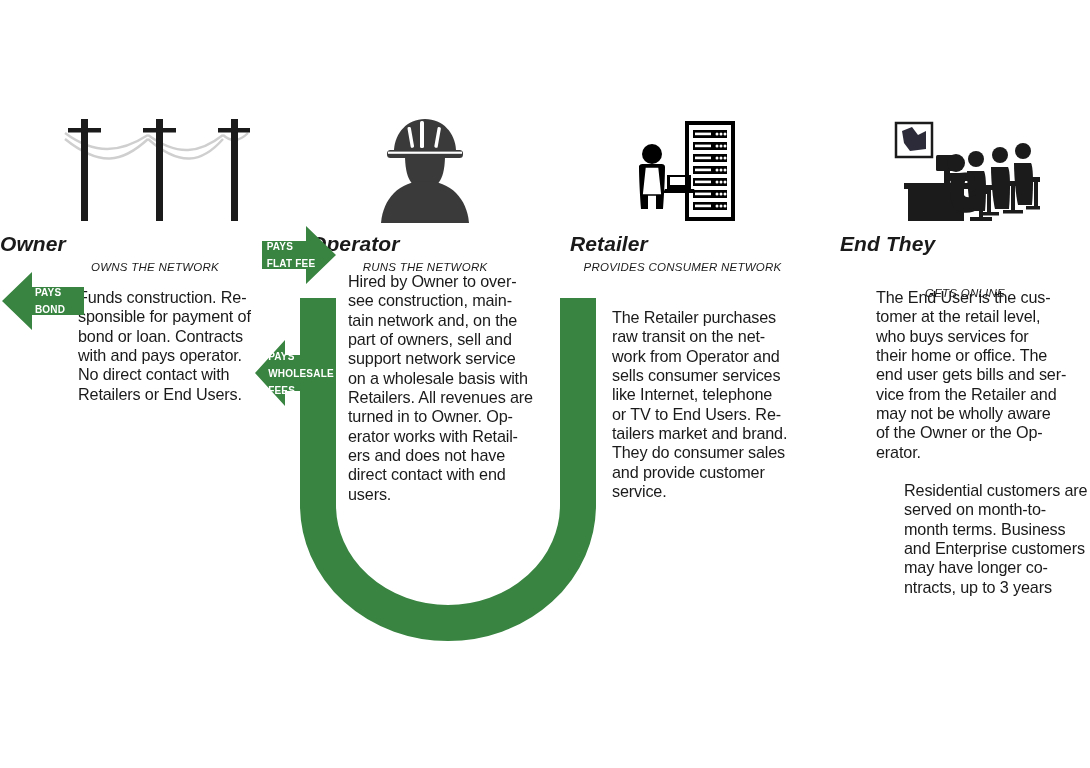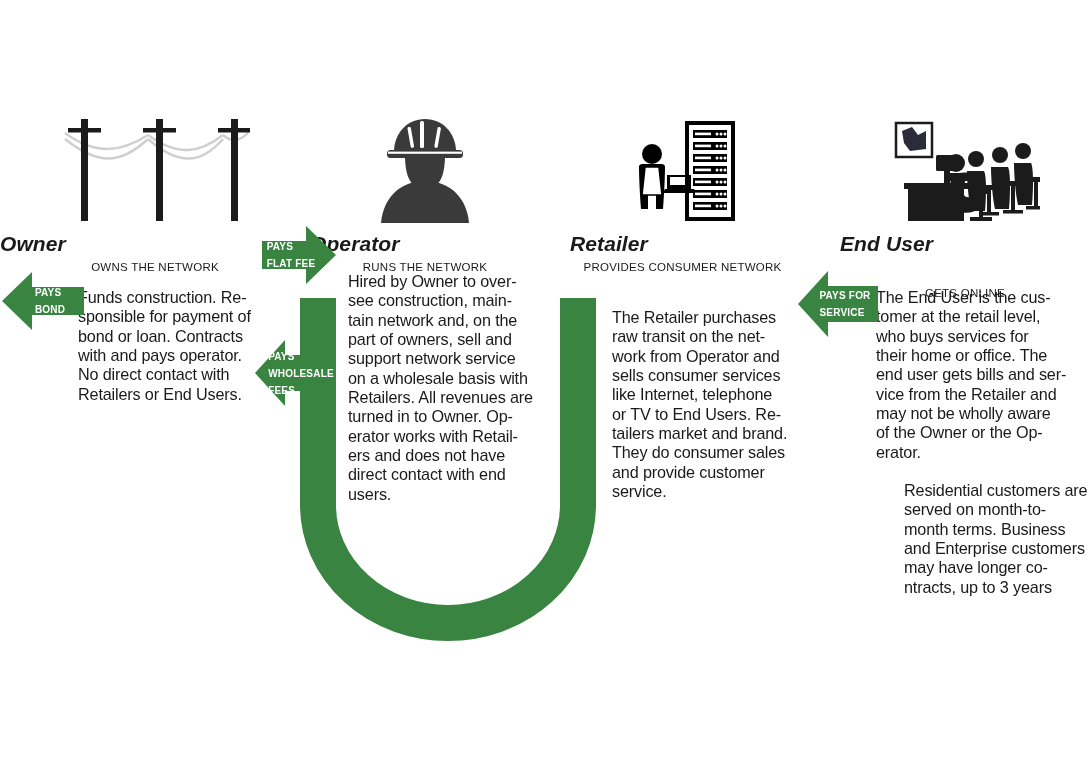--- a/index.html
+++ b/index.html
@@ -6,21 +6,21 @@
   body{width:1090px;height:768px;position:relative;overflow:hidden;
        font-family:"Liberation Sans","DejaVu Sans",sans-serif;color:#1a1a1a;}
   .stage{position:absolute;inset:0;}
 
   
   .col{position:absolute;top:0;}
   .icon-wrap{position:absolute;left:0;right:0;display:flex;align-items:flex-end;justify-content:center;}
   .title{position:absolute;left:0;right:0;text-align:left;font-weight:bold;font-style:italic;
          font-size:21px;letter-spacing:.1px;}
   .subtitle{position:absolute;left:0;right:0;text-align:center;font-size:11.5px;
-            letter-spacing:.25px;font-weight:500;}
+            letter-spacing:.25px;font-weight:500;font-style:italic;}
   .body-text{position:absolute;font-size:16.2px;line-height:19.35px;letter-spacing:-.15px;
              white-space:pre-line;}
   .body-text.p2{margin-top:0;margin-left:28px;}
 
   
   .loop{position:absolute;left:300px;top:290px;}
 
   
   .arrow{position:absolute;}
   .arrow .lbl{position:absolute;inset:0;display:flex;flex-direction:column;
@@ -214,21 +214,21 @@
             <rect x="18" y="70" width="56" height="32"></rect>
           <circle cx="66" cy="44" r="9"></circle>
           <path d="M56 56 C 54 60, 56 62, 64 62 L 80 62 C 84 62, 86 60, 84 56 C 82 52, 74 54, 66 54 C 60 54, 57 54, 56 56 Z"></path>
           <path d="M62 56 C 58 70, 60 88, 68 92 C 74 95, 84 94, 88 90 L 88 74 C 84 78, 76 80, 74 76 C 72 70, 76 62, 76 56 Z"></path>
           <rect x="84" y="70" width="14" height="5"></rect>
             <rect x="89" y="70" width="4" height="30"></rect>
           <rect x="80" y="98" width="22" height="4"></rect>
         </g>
       </svg>
     </div>
-    <div class="title" style="top:232px;">End User</div>
+    <div class="title" style="top:232px;">End They</div>
     <div class="subtitle" style="top:261px;margin-top:26px;">GETS ONLINE</div>
     <div class="body-text" style="left:36px;top:288px;width:208px;">The End User is the cus-
 tomer at the retail level,
 who buys services for
 their home or office. The
 end user gets bills and ser-
 vice from the Retailer and
 may not be wholly aware
 of the Owner or the Op-
 erator.</div>
@@ -258,21 +258,14 @@
 
   <div class="arrow left" style="left:255px;top:336px;width:78px;height:74px;">
     <svg width="78" height="74" viewBox="0 0 78 74" aria-hidden="true">
       <path d="M0 37 L 30 4 L 30 19 L 78 19 L 78 55 L 30 55 L 30 70 Z" fill="#388440"></path>
     </svg>
     <div class="lbl">PAYS
 WHOLESALE
 FEES</div>
   </div>
 
-  <div class="arrow left" style="left:798px;top:268px;width:80px;height:72px;">
-    <svg width="80" height="72" viewBox="0 0 80 72" aria-hidden="true">
-      <path d="M0 36 L 30 3 L 30 18 L 80 18 L 80 54 L 30 54 L 30 69 Z" fill="#388440"></path>
-    </svg>
-    <div class="lbl">PAYS FOR
-SERVICE</div>
-  </div>
 
 </div>
 
 </body></html>

